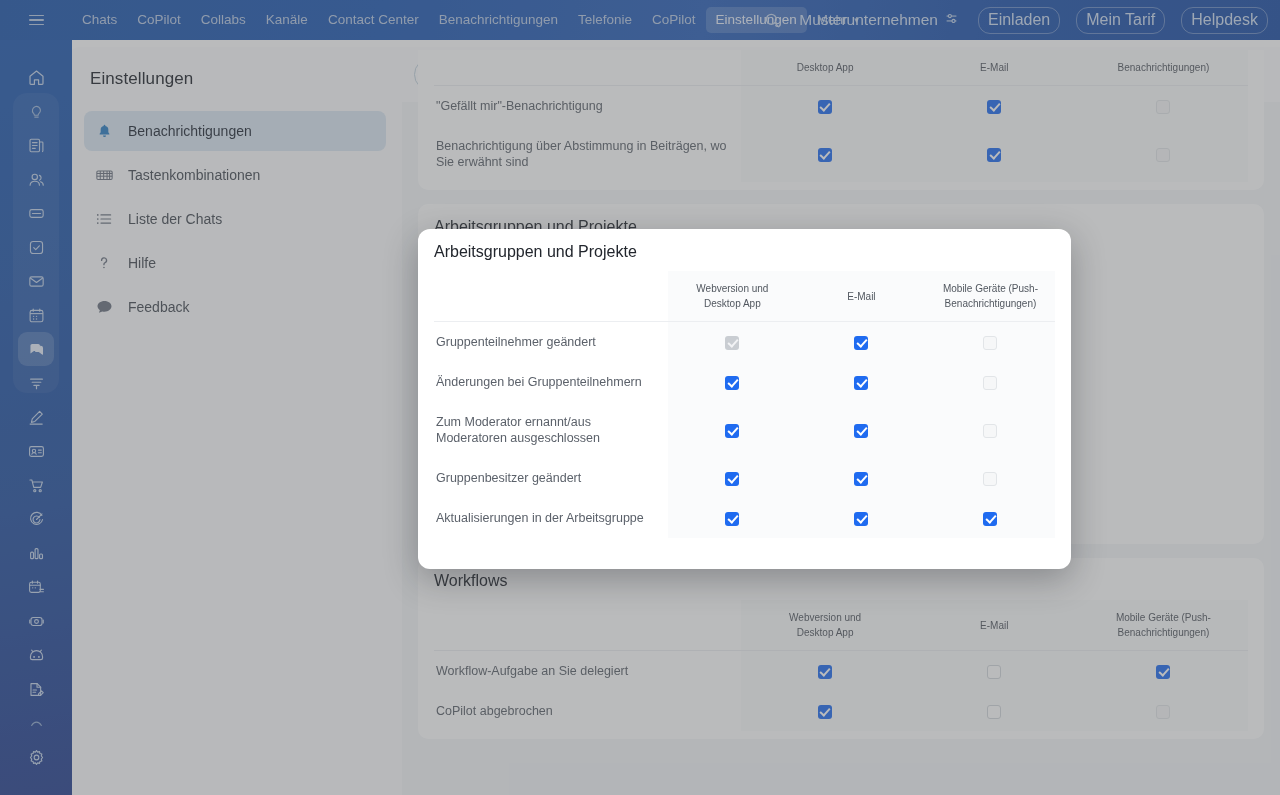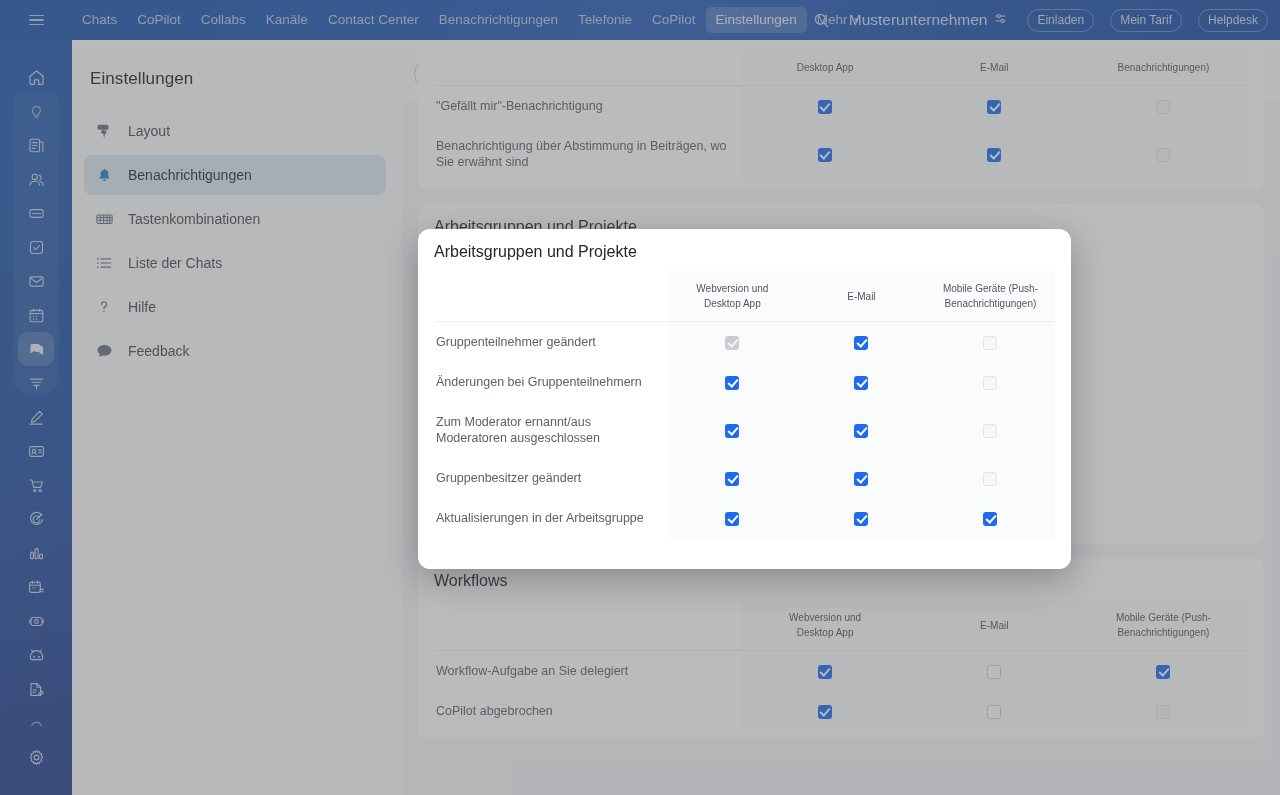--- a/index.html
+++ b/index.html
@@ -38,21 +38,21 @@
     position: absolute; right: 0; top: 0; height: 40px;
     display: flex; align-items: center; gap: 16px; padding-right: 12px;
   }
   .search-ic { width: 22px; height: 22px; display:flex; align-items:center; justify-content:center; cursor:pointer; }
   .company {
     font-size: 15.5px; color: #cddcf1; display: flex; align-items: center; gap: 7px; cursor: pointer;
     margin-right: 4px;
   }
   .pill {
     border: 1px solid rgba(255,255,255,0.33); border-radius: 12px;
-    color: #cddcf1; font-size: 12px; padding: 3px 9px 4px; cursor: pointer; white-space: nowrap;
+    color: #cddcf1; font-size: 16px; padding: 3px 9px 4px; cursor: pointer; white-space: nowrap;
   }
 
   
   .rail {
     position: absolute; left: 0; top: 40px; width: 72px; height: 755px;
     background: linear-gradient(170deg, #1f59b0 0%, #2155a8 35%, #2350a0 62%, #253f8f 100%);
     z-index: 30; padding-top: 20px;
   }
   .rail-inner { position: relative; display: flex; flex-direction: column; align-items: center; }
   .rail-pillbg {
@@ -367,30 +367,20 @@
           <path d="M11 2.9l1.3 1.9 2.2-.6.5 2.2 2.2.6-.7 2.2 1.5 1.8-1.5 1.8.7 2.2-2.2.6-.5 2.2-2.2-.6L11 19.1l-1.3-1.9-2.2.6-.5-2.2-2.2-.6.7-2.2L4 11l1.5-1.8-.7-2.2 2.2-.6.5-2.2 2.2.6z"></path>
         </svg>
       </div>
     </div>
   </div>
 
   <div class="settings-panel">
     <div class="settings-title">Einstellungen</div>
     <div class="menu">
 
-      <div class="menu-item">
-        <span class="menu-ic">
-          <svg width="16" height="16" viewBox="0 0 18 18" fill="none" stroke="#6b7280" stroke-width="1.4" stroke-linejoin="round">
-            <rect x="2.4" y="2.6" width="11" height="4.2" rx="1" fill="#6b7280"></rect>
-            <path d="M7.6 6.8v2.2h1.6v6" stroke-linecap="round"></path>
-            <rect x="6.6" y="9.2" width="4.4" height="2.2" rx=".6" fill="#6b7280"></rect>
-          </svg>
-        </span>
-        <span class="menu-label">Layout</span>
-      </div>
 
       <div class="menu-item active">
         <span class="menu-ic">
           <svg width="15" height="16" viewBox="0 0 18 18" fill="#2b7fc4">
             <path d="M9 1.4a1 1 0 0 1 1 1v.5a4.6 4.6 0 0 1 3.6 4.5v3l1.2 1.8a.7.7 0 0 1-.6 1.1H3.8a.7.7 0 0 1-.6-1.1L4.4 10.4v-3A4.6 4.6 0 0 1 8 2.9v-.5a1 1 0 0 1 1-1z"></path>
             <path d="M7.2 14.5h3.6a1.8 1.8 0 0 1-3.6 0z"></path>
           </svg>
         </span>
         <span class="menu-label">Benachrichtigungen</span>
       </div>

